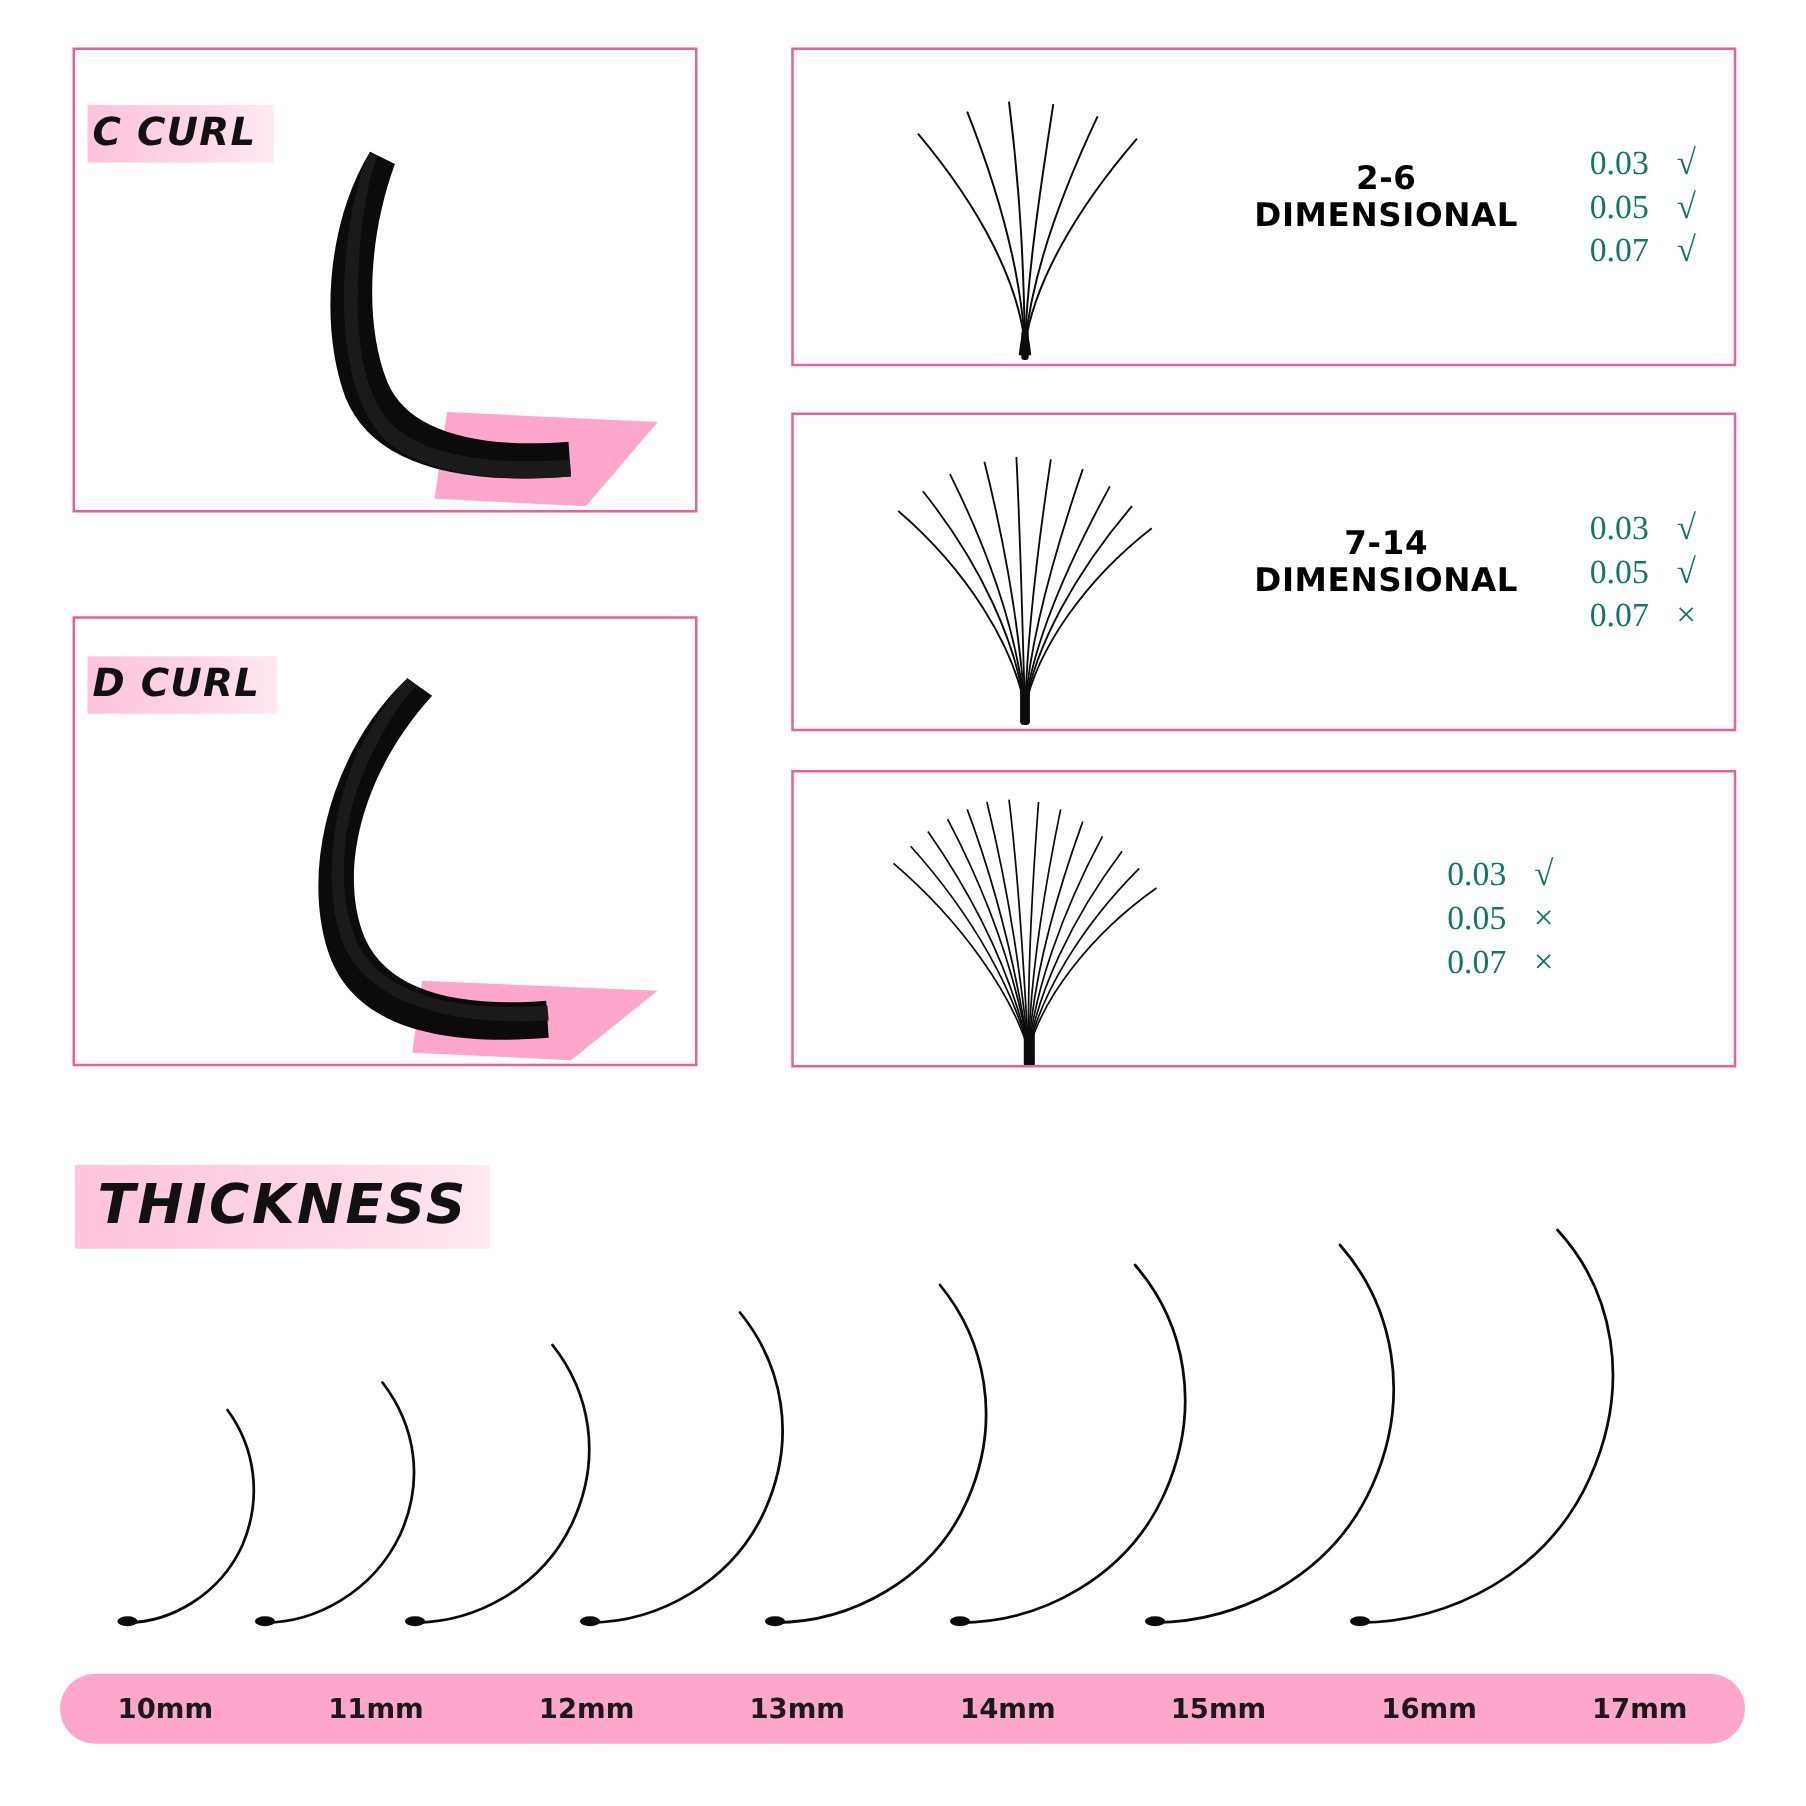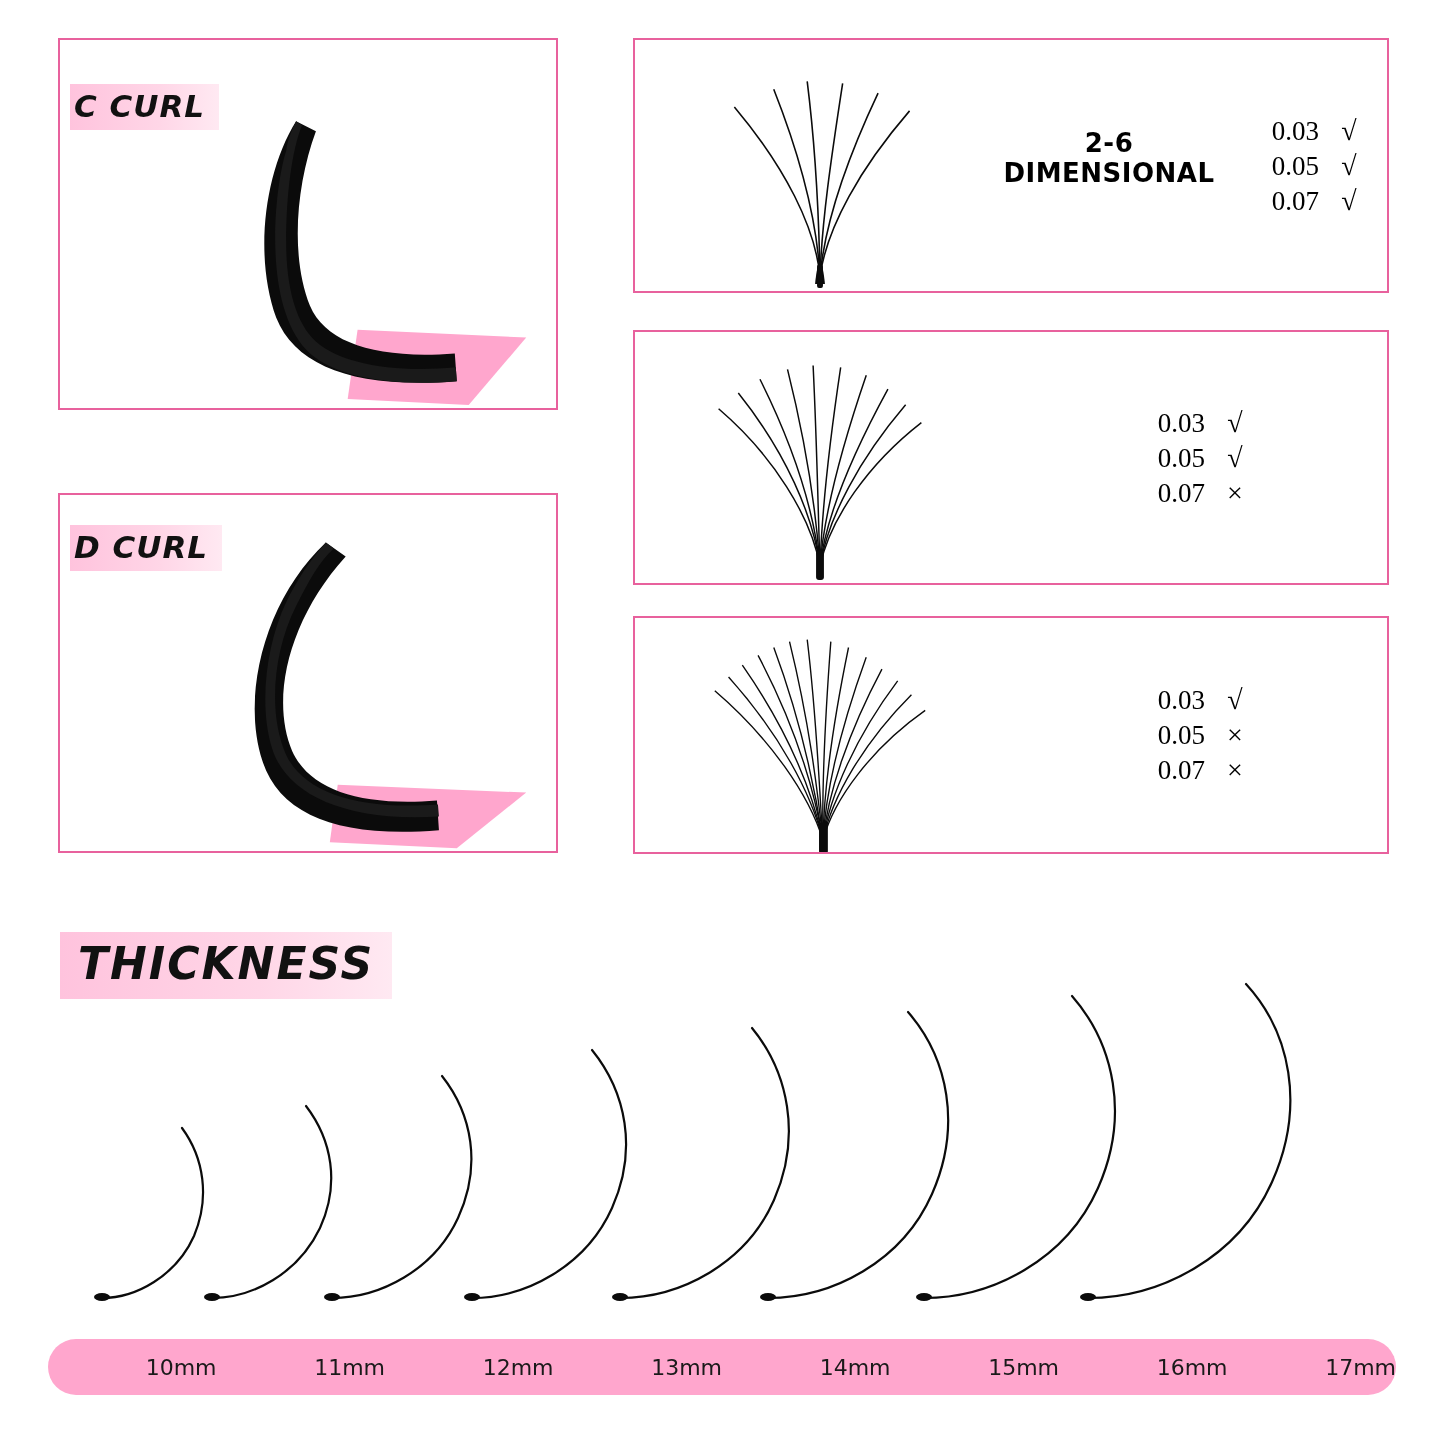--- a/index.html
+++ b/index.html
@@ -73,21 +73,21 @@
     font-weight: 700;
     font-size: 26px;
     letter-spacing: 0.5px;
     color: #000;
     margin-bottom: 16px;
     text-align: center;
   }
   .dim-rows {
     font-family: "Liberation Serif", serif;
     font-size: 27px;
-    color: #000000;
+    color: #0f766e;
   }
   .dim-row {
     display: flex;
     align-items: baseline;
     margin: 3px 0;
   }
   .dim-row .val {
     width: 96px;
     text-align: right;
   }
@@ -120,24 +120,24 @@
     top: 1339px;
     width: 1348px;
     height: 56px;
     background: #ffa6cd;
     border-radius: 28px;
     display: flex;
     align-items: center;
   }
   .length-label {
     flex: 1 1 0;
-    text-align: right;
+    text-align: center;
     font-family: "DejaVu Sans", sans-serif;
     font-size: 22px;
-    font-weight: 400;
+    font-weight: 700;
     color: #1a1a1a;
   }
 </style>
 </head>
 <body>
 
 <div class="panel curl-panel" id="c-curl-panel">
   <svg class="curl-art" viewBox="0 0 500 372" preserveAspectRatio="none">
     <polygon points="300,292 470,300 412,368 290,362" fill="#ffa6cd"></polygon>
     <path d="M238,82 C205,135 196,220 218,280 C238,330 300,352 400,344 L398,316 C320,322 268,306 252,268 C232,218 238,146 258,92 Z" fill="#0b0b0b"></path>
@@ -197,20 +197,21 @@
       <path d="M165,238 C163,182 162,116 158,34"></path>
       <path d="M165,238 C167,182 174,116 186,36"></path>
       <path d="M165,238 C169,184 186,120 212,44"></path>
       <path d="M165,238 C171,186 198,124 234,58"></path>
       <path d="M165,238 C173,188 206,128 252,74"></path>
       <path d="M165,238 C175,190 214,134 268,92"></path>
     </g>
     <rect x="161" y="222" width="8" height="30" rx="3" fill="#0b0b0b"></rect>
   </svg>
   <div class="dim-text">
+    <div class="dim-title">7-14 DIMENSIONAL</div>
     <div class="dim-rows">
       <div class="dim-row">
         <span class="val">0.03</span>
         <span class="mark">√</span>
       </div>
       <div class="dim-row">
         <span class="val">0.05</span>
         <span class="mark">√</span>
       </div>
       <div class="dim-row">

